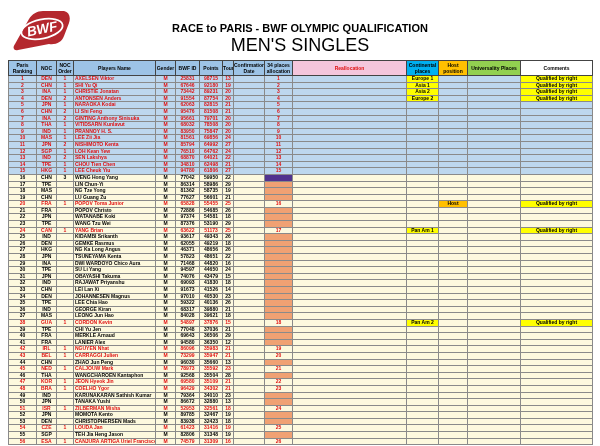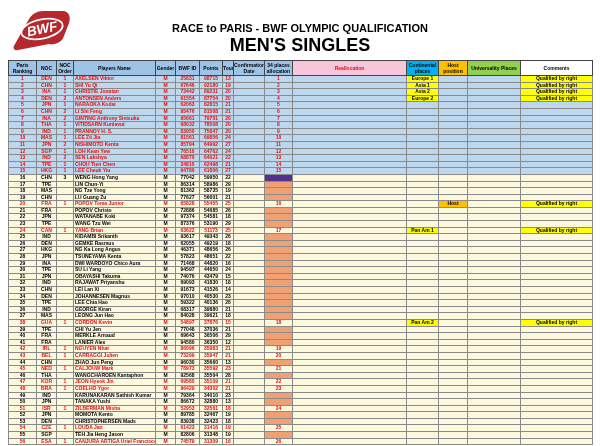--- a/index.html
+++ b/index.html
@@ -1,21 +1,21 @@
 <!DOCTYPE html>
 <html><head>
 <meta charset="utf-8">
 <style>
   html,body{margin:0;padding:0;background:#fff;}
   body{width:600px;height:446px;overflow:hidden;font-family:"Liberation Sans",sans-serif;}
   .page{position:relative;width:600px;height:446px;background:#fff;}
   .titles{position:absolute;top:22px;left:0;width:100%;text-align:center;color:#000;}
   .t1{font-size:11px;font-weight:bold;}
   .t2{font-size:14px;font-weight:bold;margin-top:2px;}
-  .t3{font-size:18px;font-weight:bold;margin-top:1px;}
+  .t3{font-size:18px;font-weight:normal;margin-top:1px;}
   .logo{position:absolute;top:8px;left:12px;}
   table{border-collapse:collapse;table-layout:fixed;position:absolute;top:60px;left:8px;width:584px;background:#fff;}
   th,td{border:1px solid #8a8a8a;padding:0;margin:0;overflow:hidden;white-space:nowrap;text-align:center;font-weight:bold;}
   table{border:1px solid #333;}
   thead th{background:#9DC3E6;font-size:5px;line-height:6px;height:14px;white-space:normal;border-color:#444;color:#000;}
   thead th.pink{background:#F5C6DC;color:#E01010;}
   thead th.cyan{background:#00B0F0;}
   thead th.amber{background:#FFC000;}
   thead th.green{background:#92D050;}
   thead th.white{background:#fff;}

